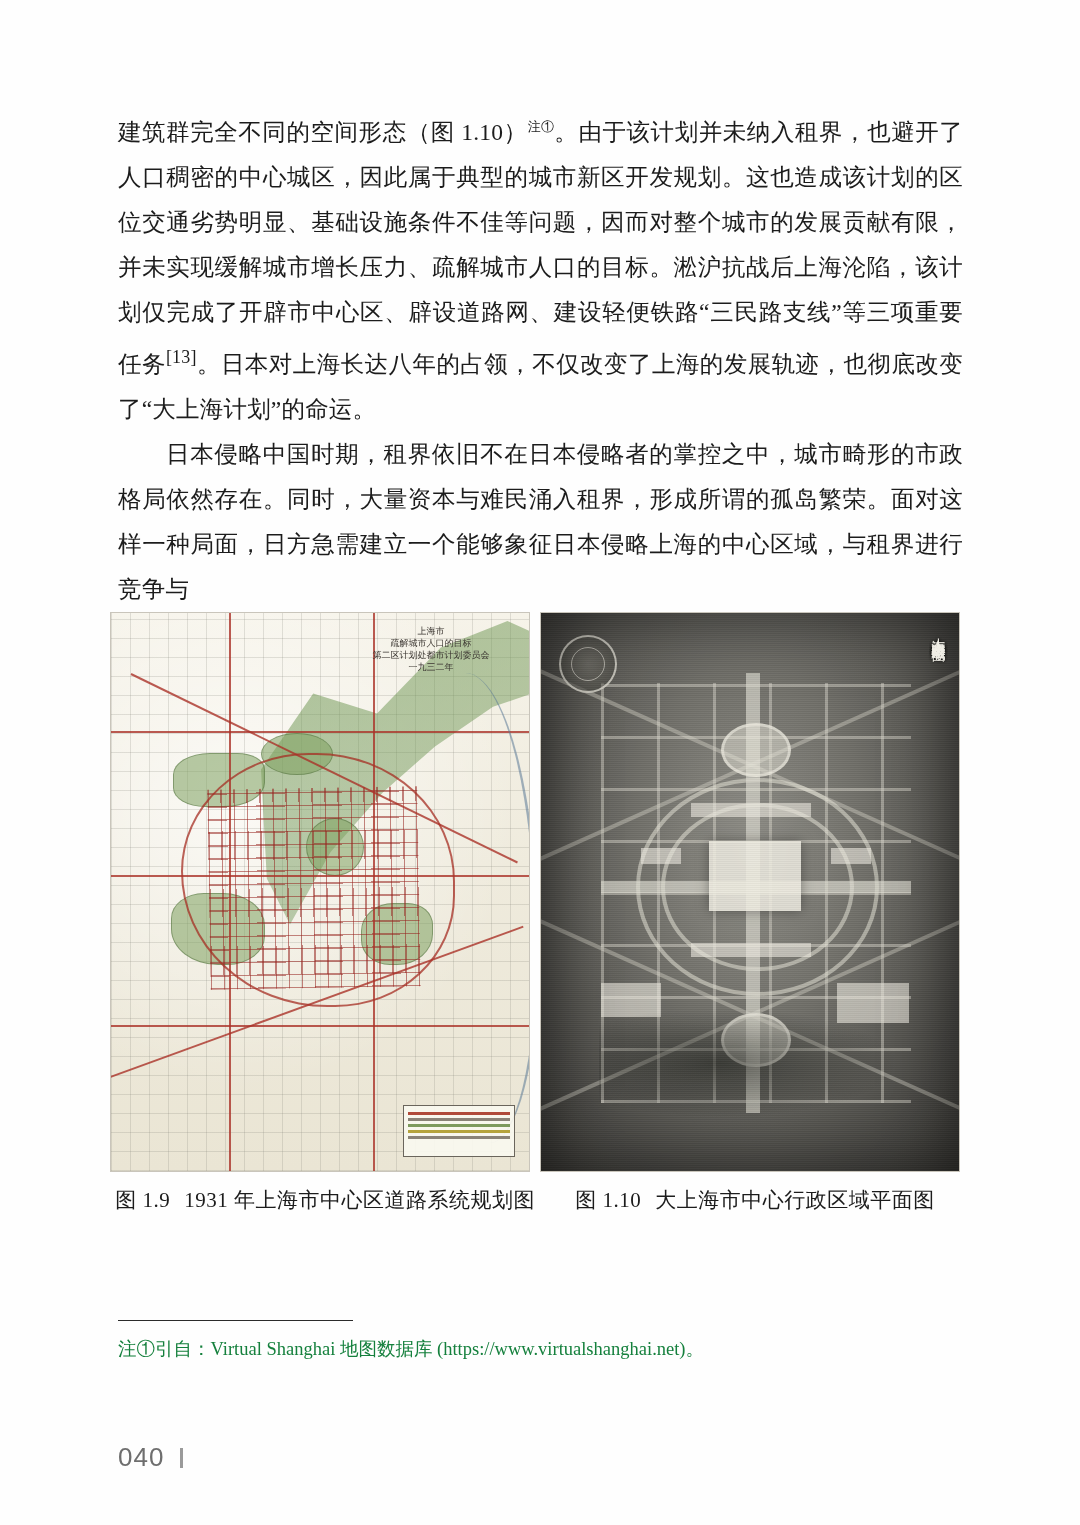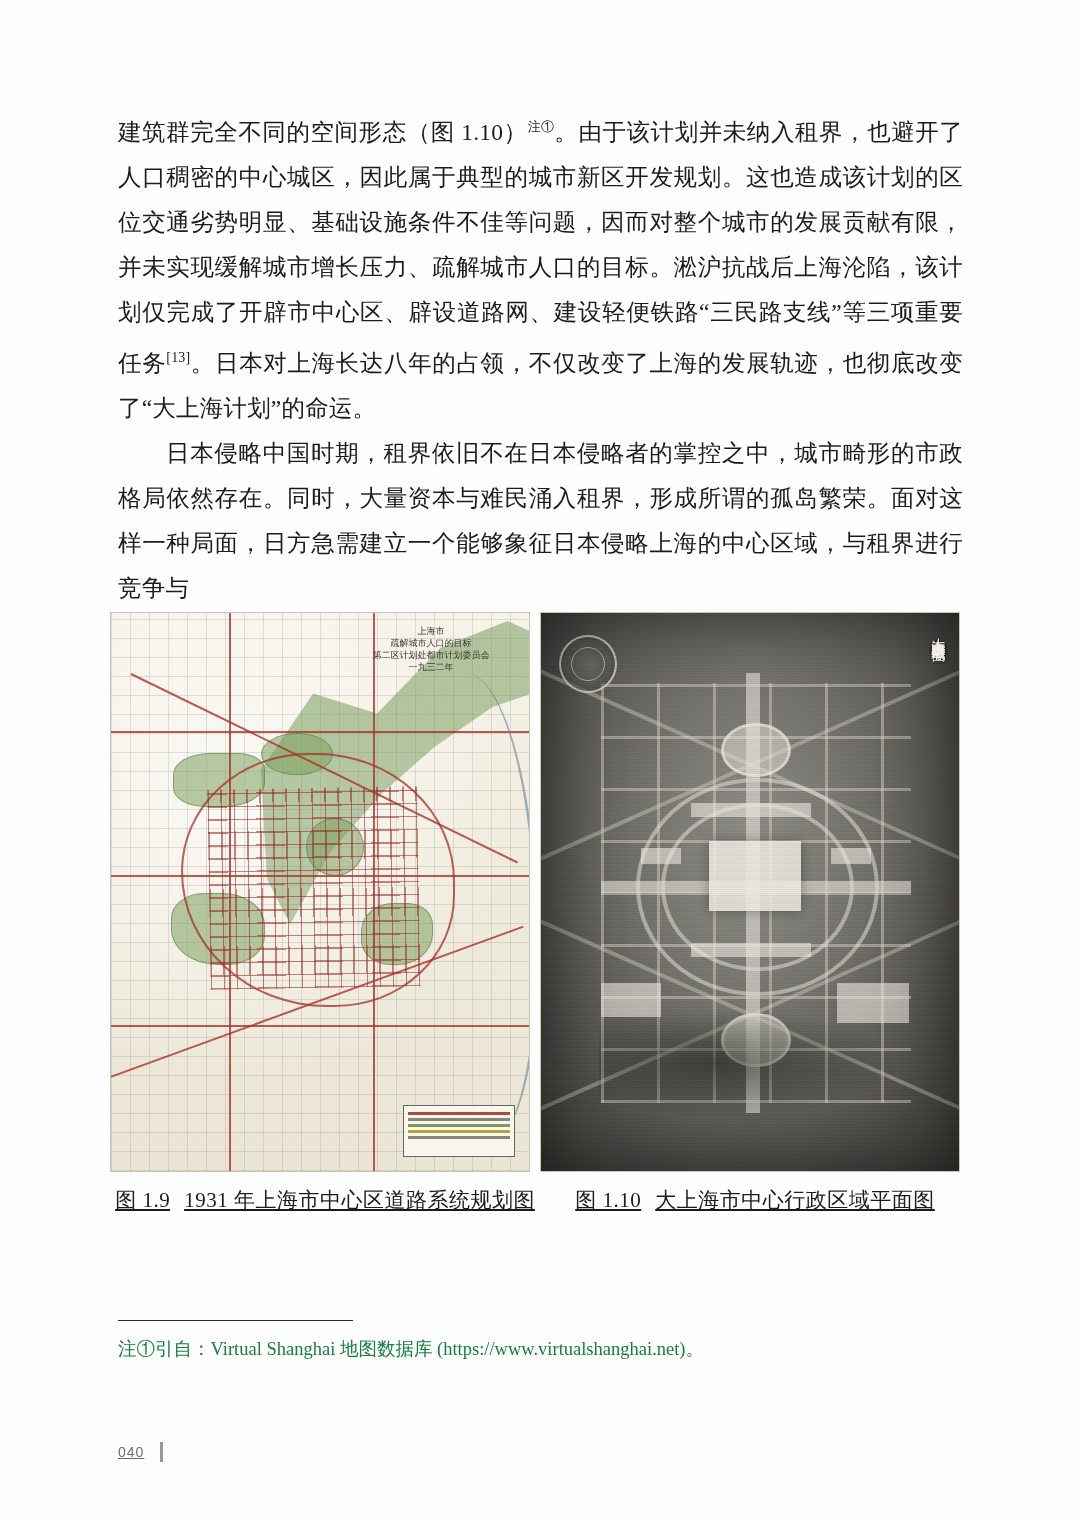--- a/index.html
+++ b/index.html
@@ -39,36 +39,35 @@
   }
   .body-text p.indent {
     text-indent: 48px;
   }
   sup.note {
     font-size: 13px;
     vertical-align: super;
     letter-spacing: 0;
   }
   sup.ref {
-    font-size: 14px;
+    font-size: 18px;
     vertical-align: super;
   }
 
   
   .figures {
     position: absolute;
     left: 110px;
     top: 612px;
     width: 860px;
     display: flex;
     justify-content: space-between;
   }
   .figure {
     width: 467px;
-    text-decoration: underline;
   }
   .fig-frame {
     width: 420px;
     height: 560px;
     overflow: hidden;
     position: relative;
     border: 1px solid #c9c5bb;
     box-sizing: border-box;
   }
 
@@ -312,24 +311,23 @@
   
   .footer {
     position: absolute;
     left: 118px;
     top: 1442px;
     display: flex;
     align-items: center;
     font-family: "Liberation Sans", sans-serif;
   }
   .footer .pg {
-    font-size: 14px;
+    font-size: 26px;
     color: #6e6e6e;
     letter-spacing: 1px;
-    text-decoration: underline;
   }
   .footer .bar {
     width: 3px;
     height: 20px;
     background: #9a9a9a;
     margin: 0 16px;
   }
   .footer .ftitle {
     font-size: 19.5px;
     color: #5c5c5c;

